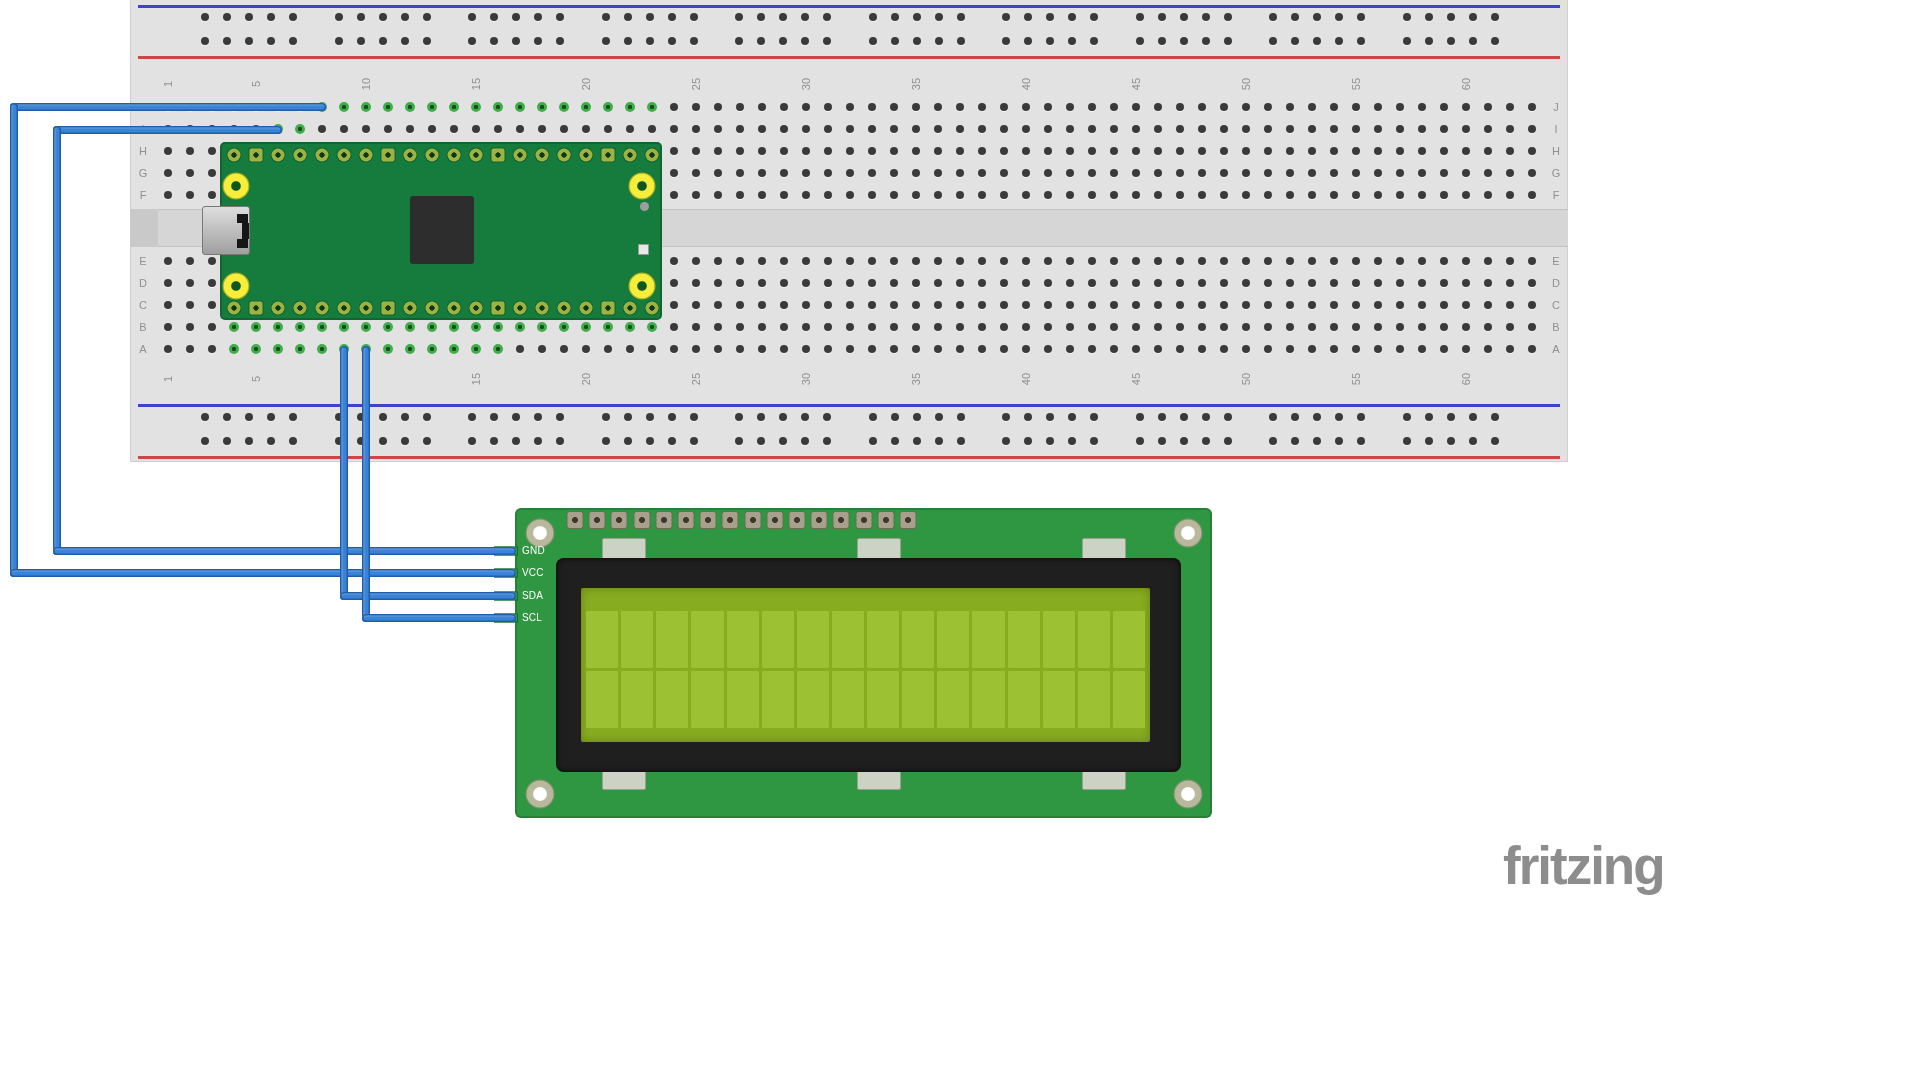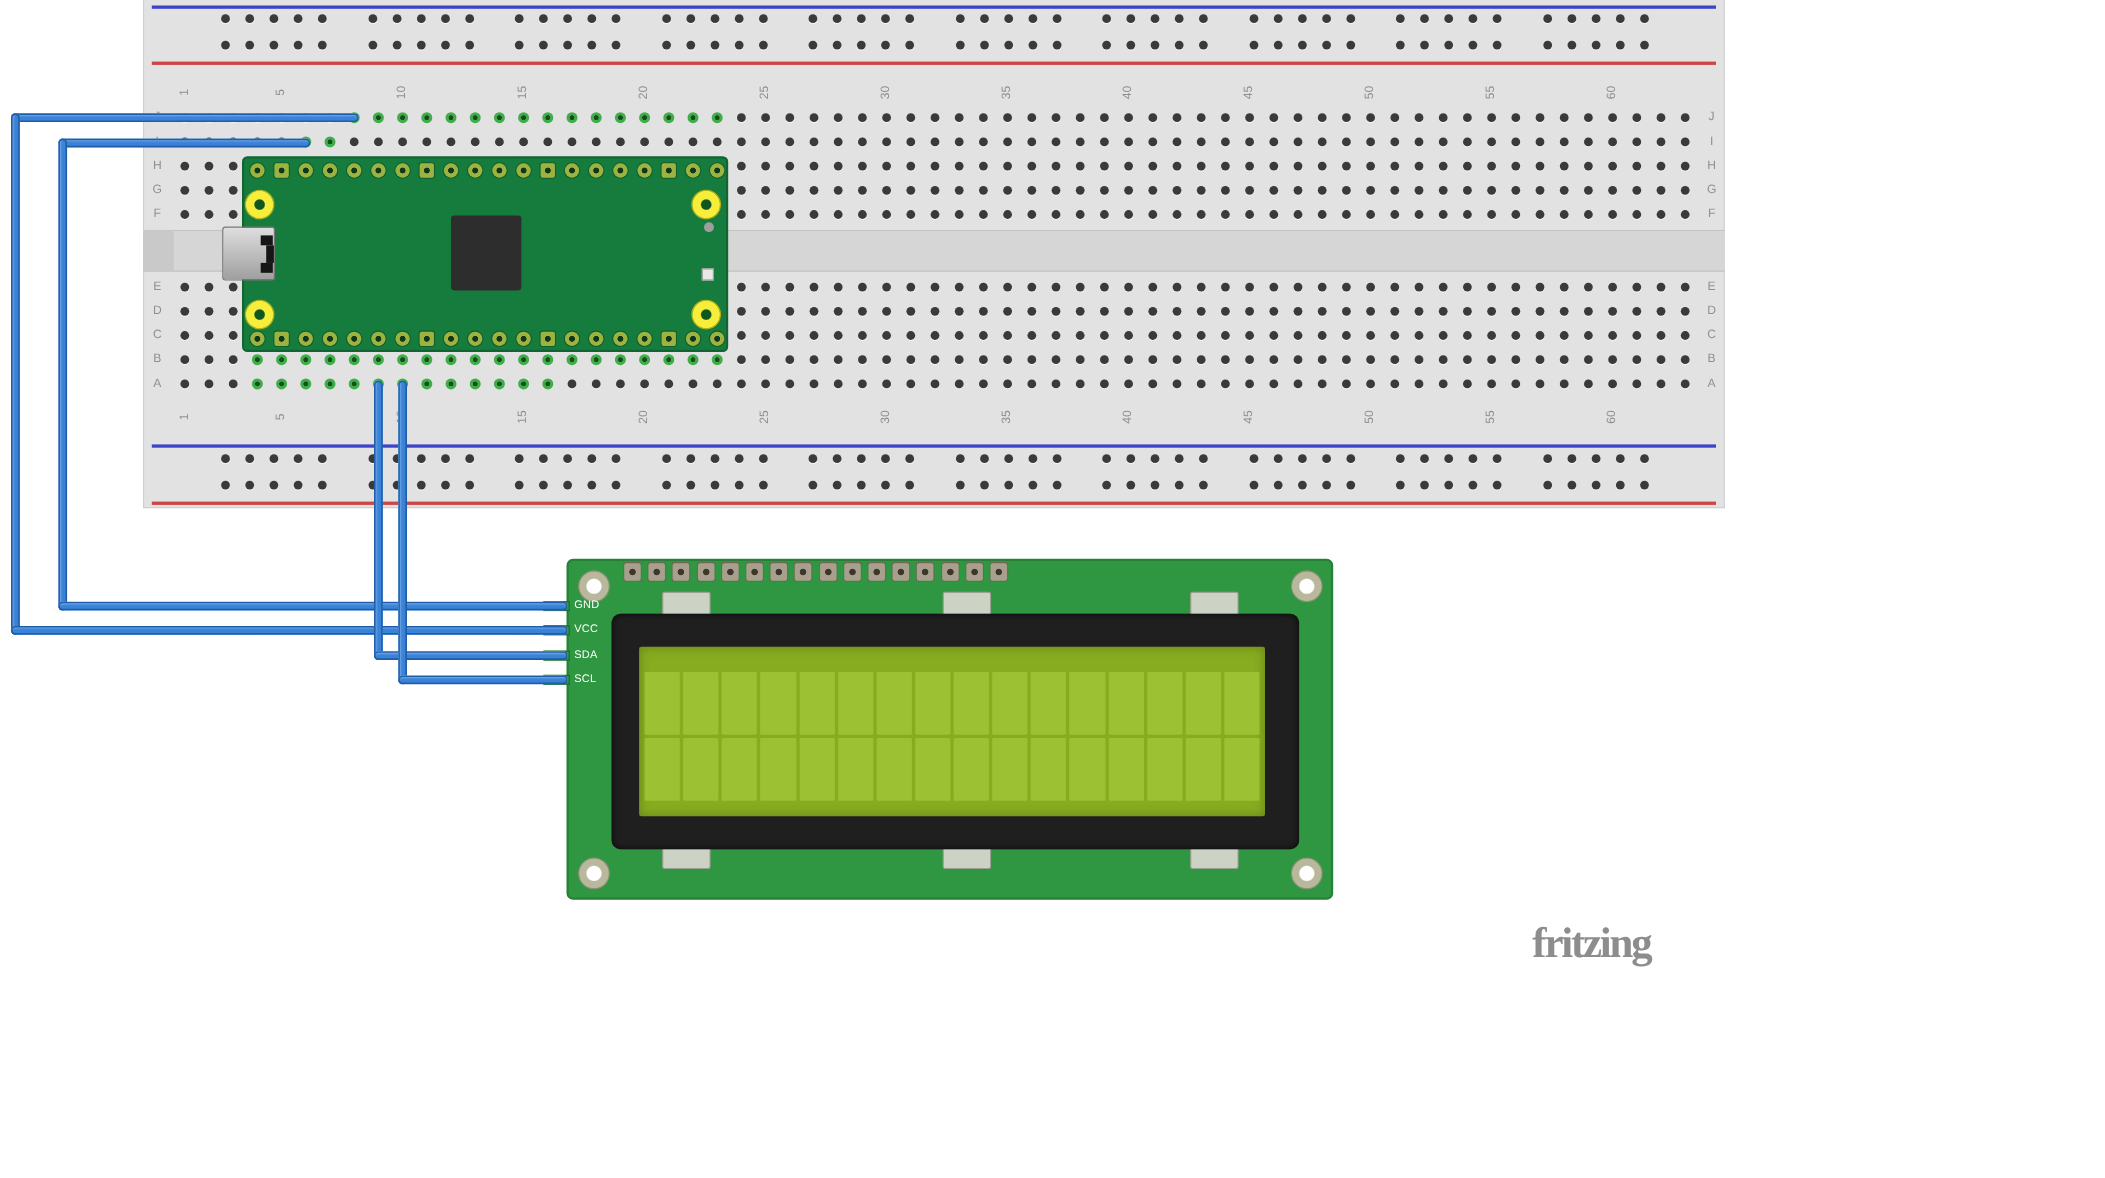--- a/index.html
+++ b/index.html
@@ -62,21 +62,21 @@
   .lcd-pin-label{position:absolute;color:var(--l-label,#ffffff);font-size:10px;line-height:1;
         transform:translateY(-50%);letter-spacing:.2px}
   .mhole{position:absolute;width:27px;height:27px;border-radius:50%;transform:translate(-50%,-50%);
         background:radial-gradient(circle,#ffffff 0 33%,#b9b89d 39% 100%);box-shadow:0 0 0 1px #8e8d76}
 
   
   .wire{position:absolute;border-radius:4.5px;background:var(--wire,#3a82d8)}
   .wire.h{box-shadow:inset 0 0 0 1.5px #1f5ea6, inset 0 3px 2px -1px rgba(255,255,255,.45)}
   .wire.v{box-shadow:inset 0 0 0 1.5px #1f5ea6, inset 3px 0 2px -1px rgba(255,255,255,.45)}
 
-  .watermark{left:1393px;top:835px;font-family:Liberation Serif, serif;font-size:39px;
+  .watermark{left:1503px;top:835px;font-family:Liberation Sans, sans-serif;font-size:53px;
         font-weight:700;letter-spacing:-2px;color:var(--wm,#8d8d8d)}
 </style>
 </head>
 <body>
 
 <div class="canvas" id="canvas">
 
   <div class="layer">
     <div class="abs bb-body"></div>
     <div class="rail" style="top: 5px; background: rgb(60, 69, 200);"></div>

